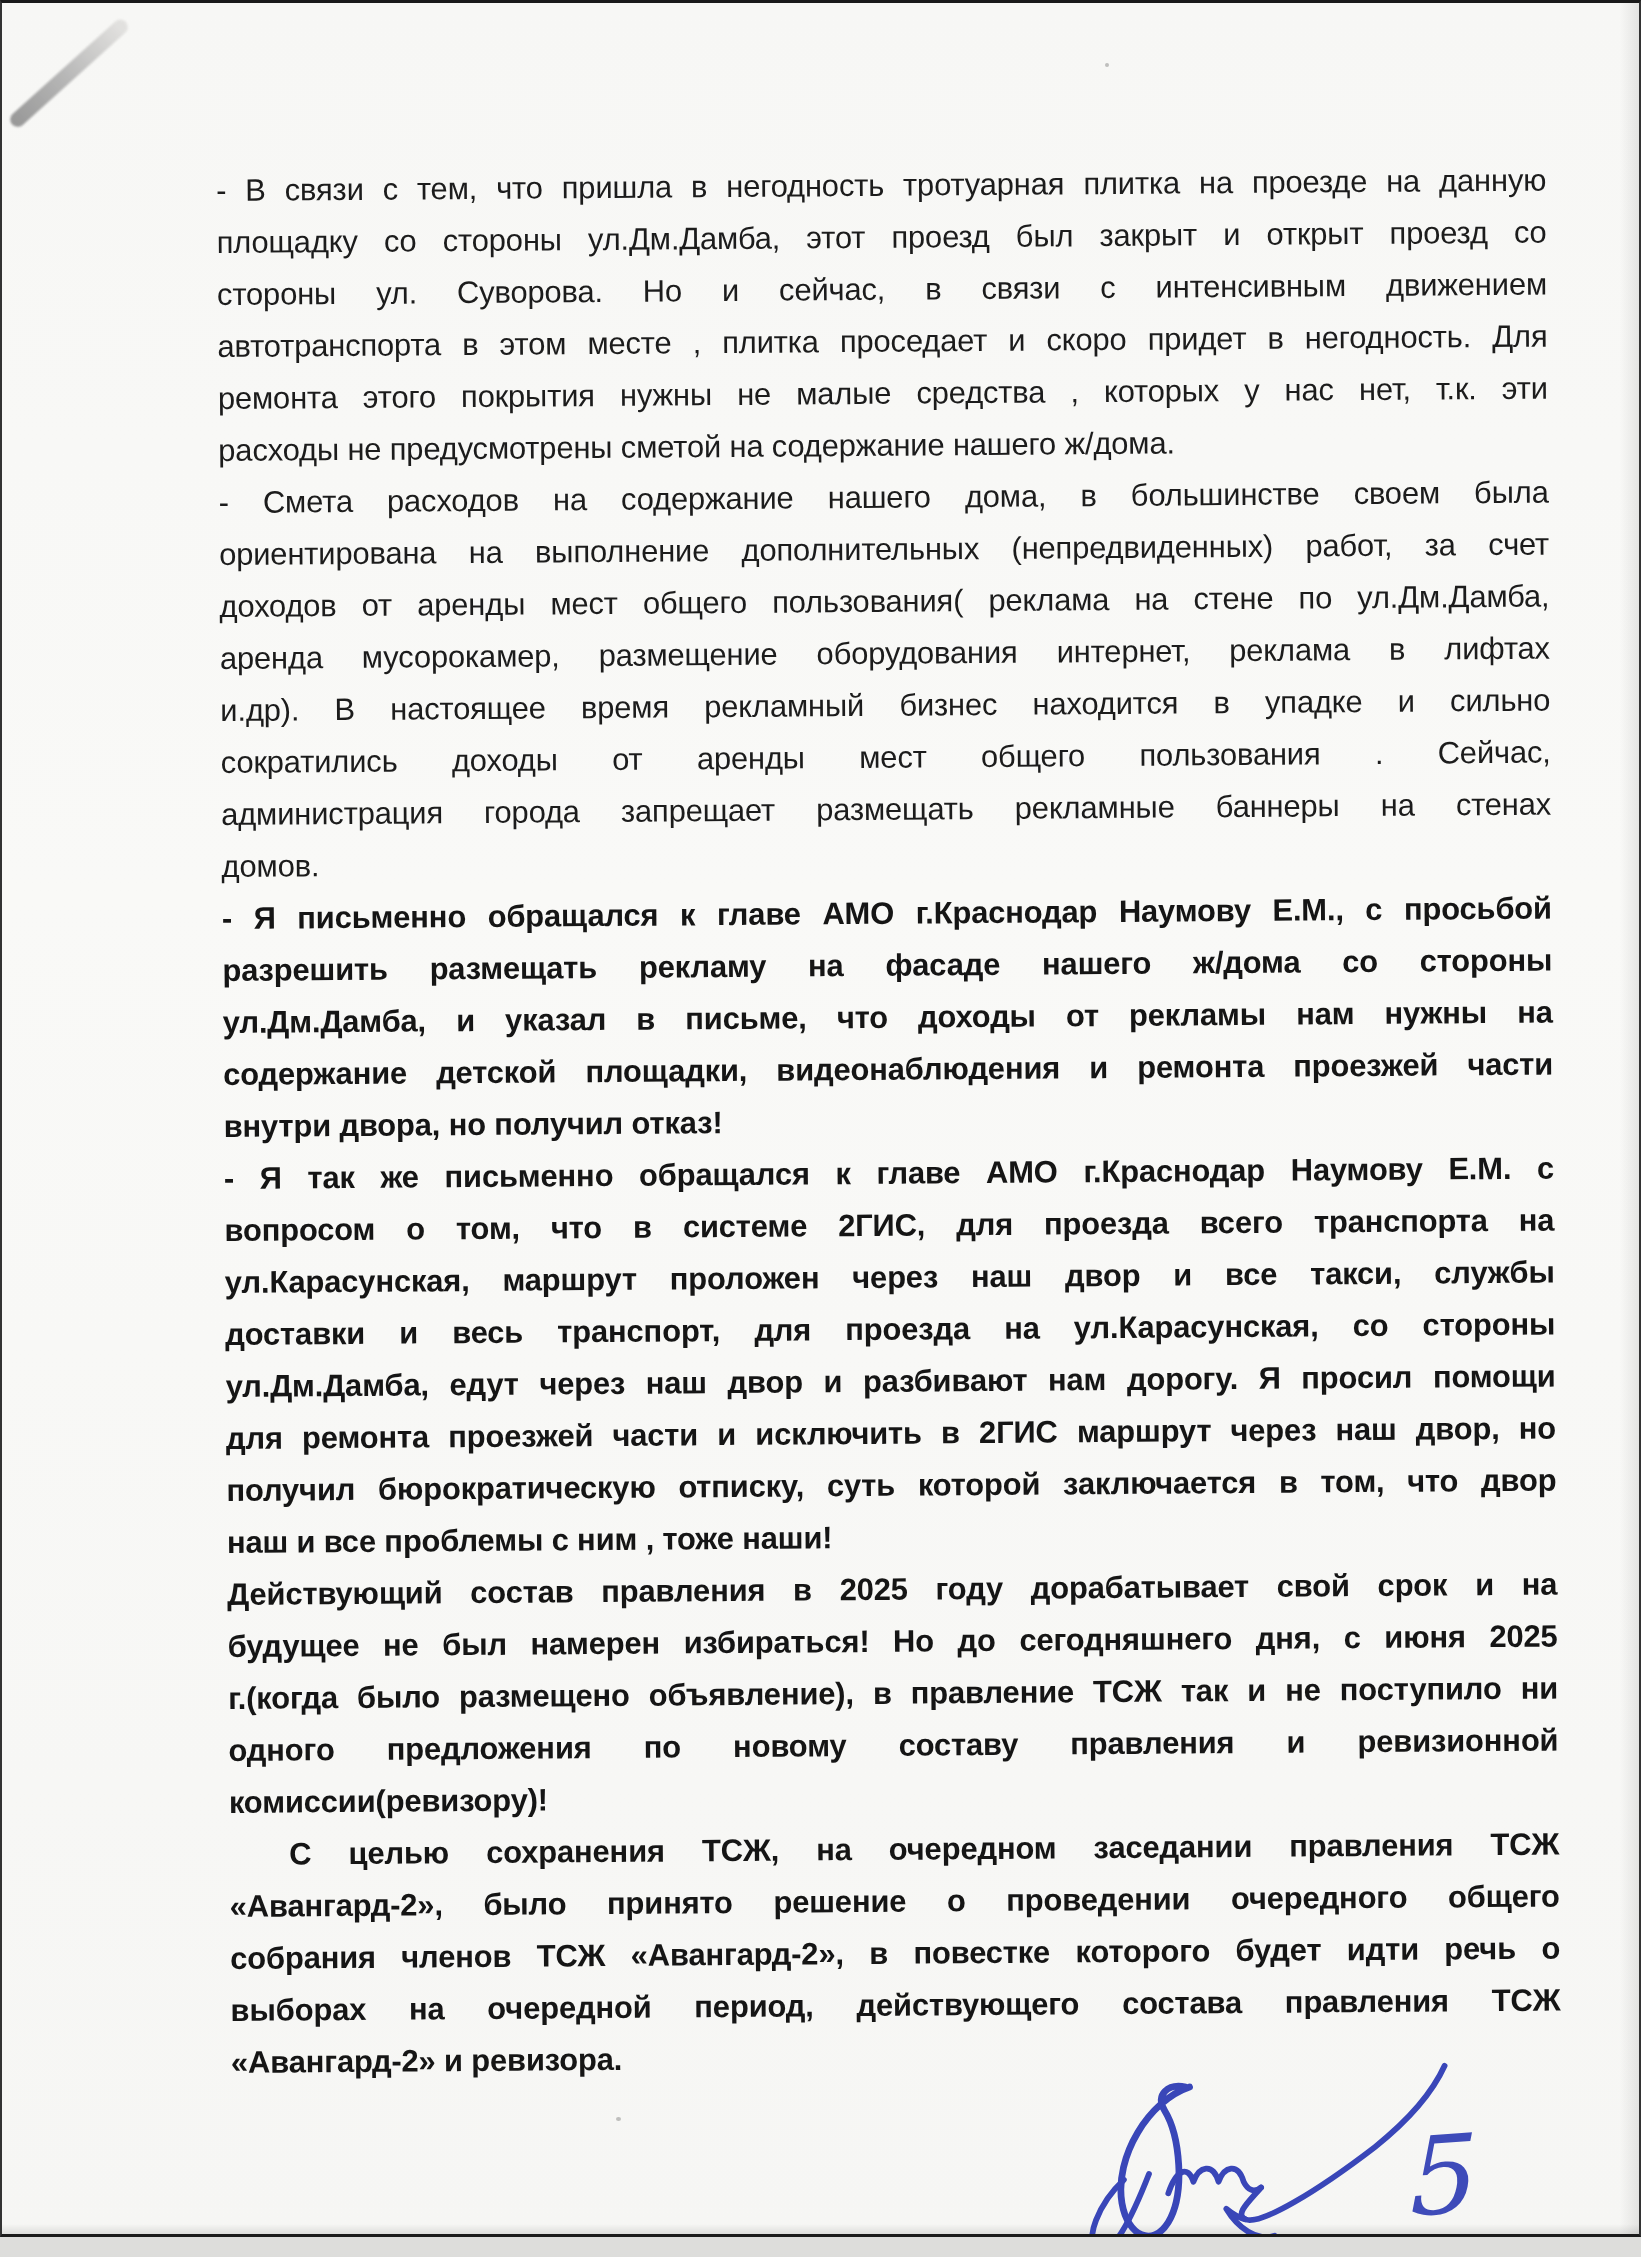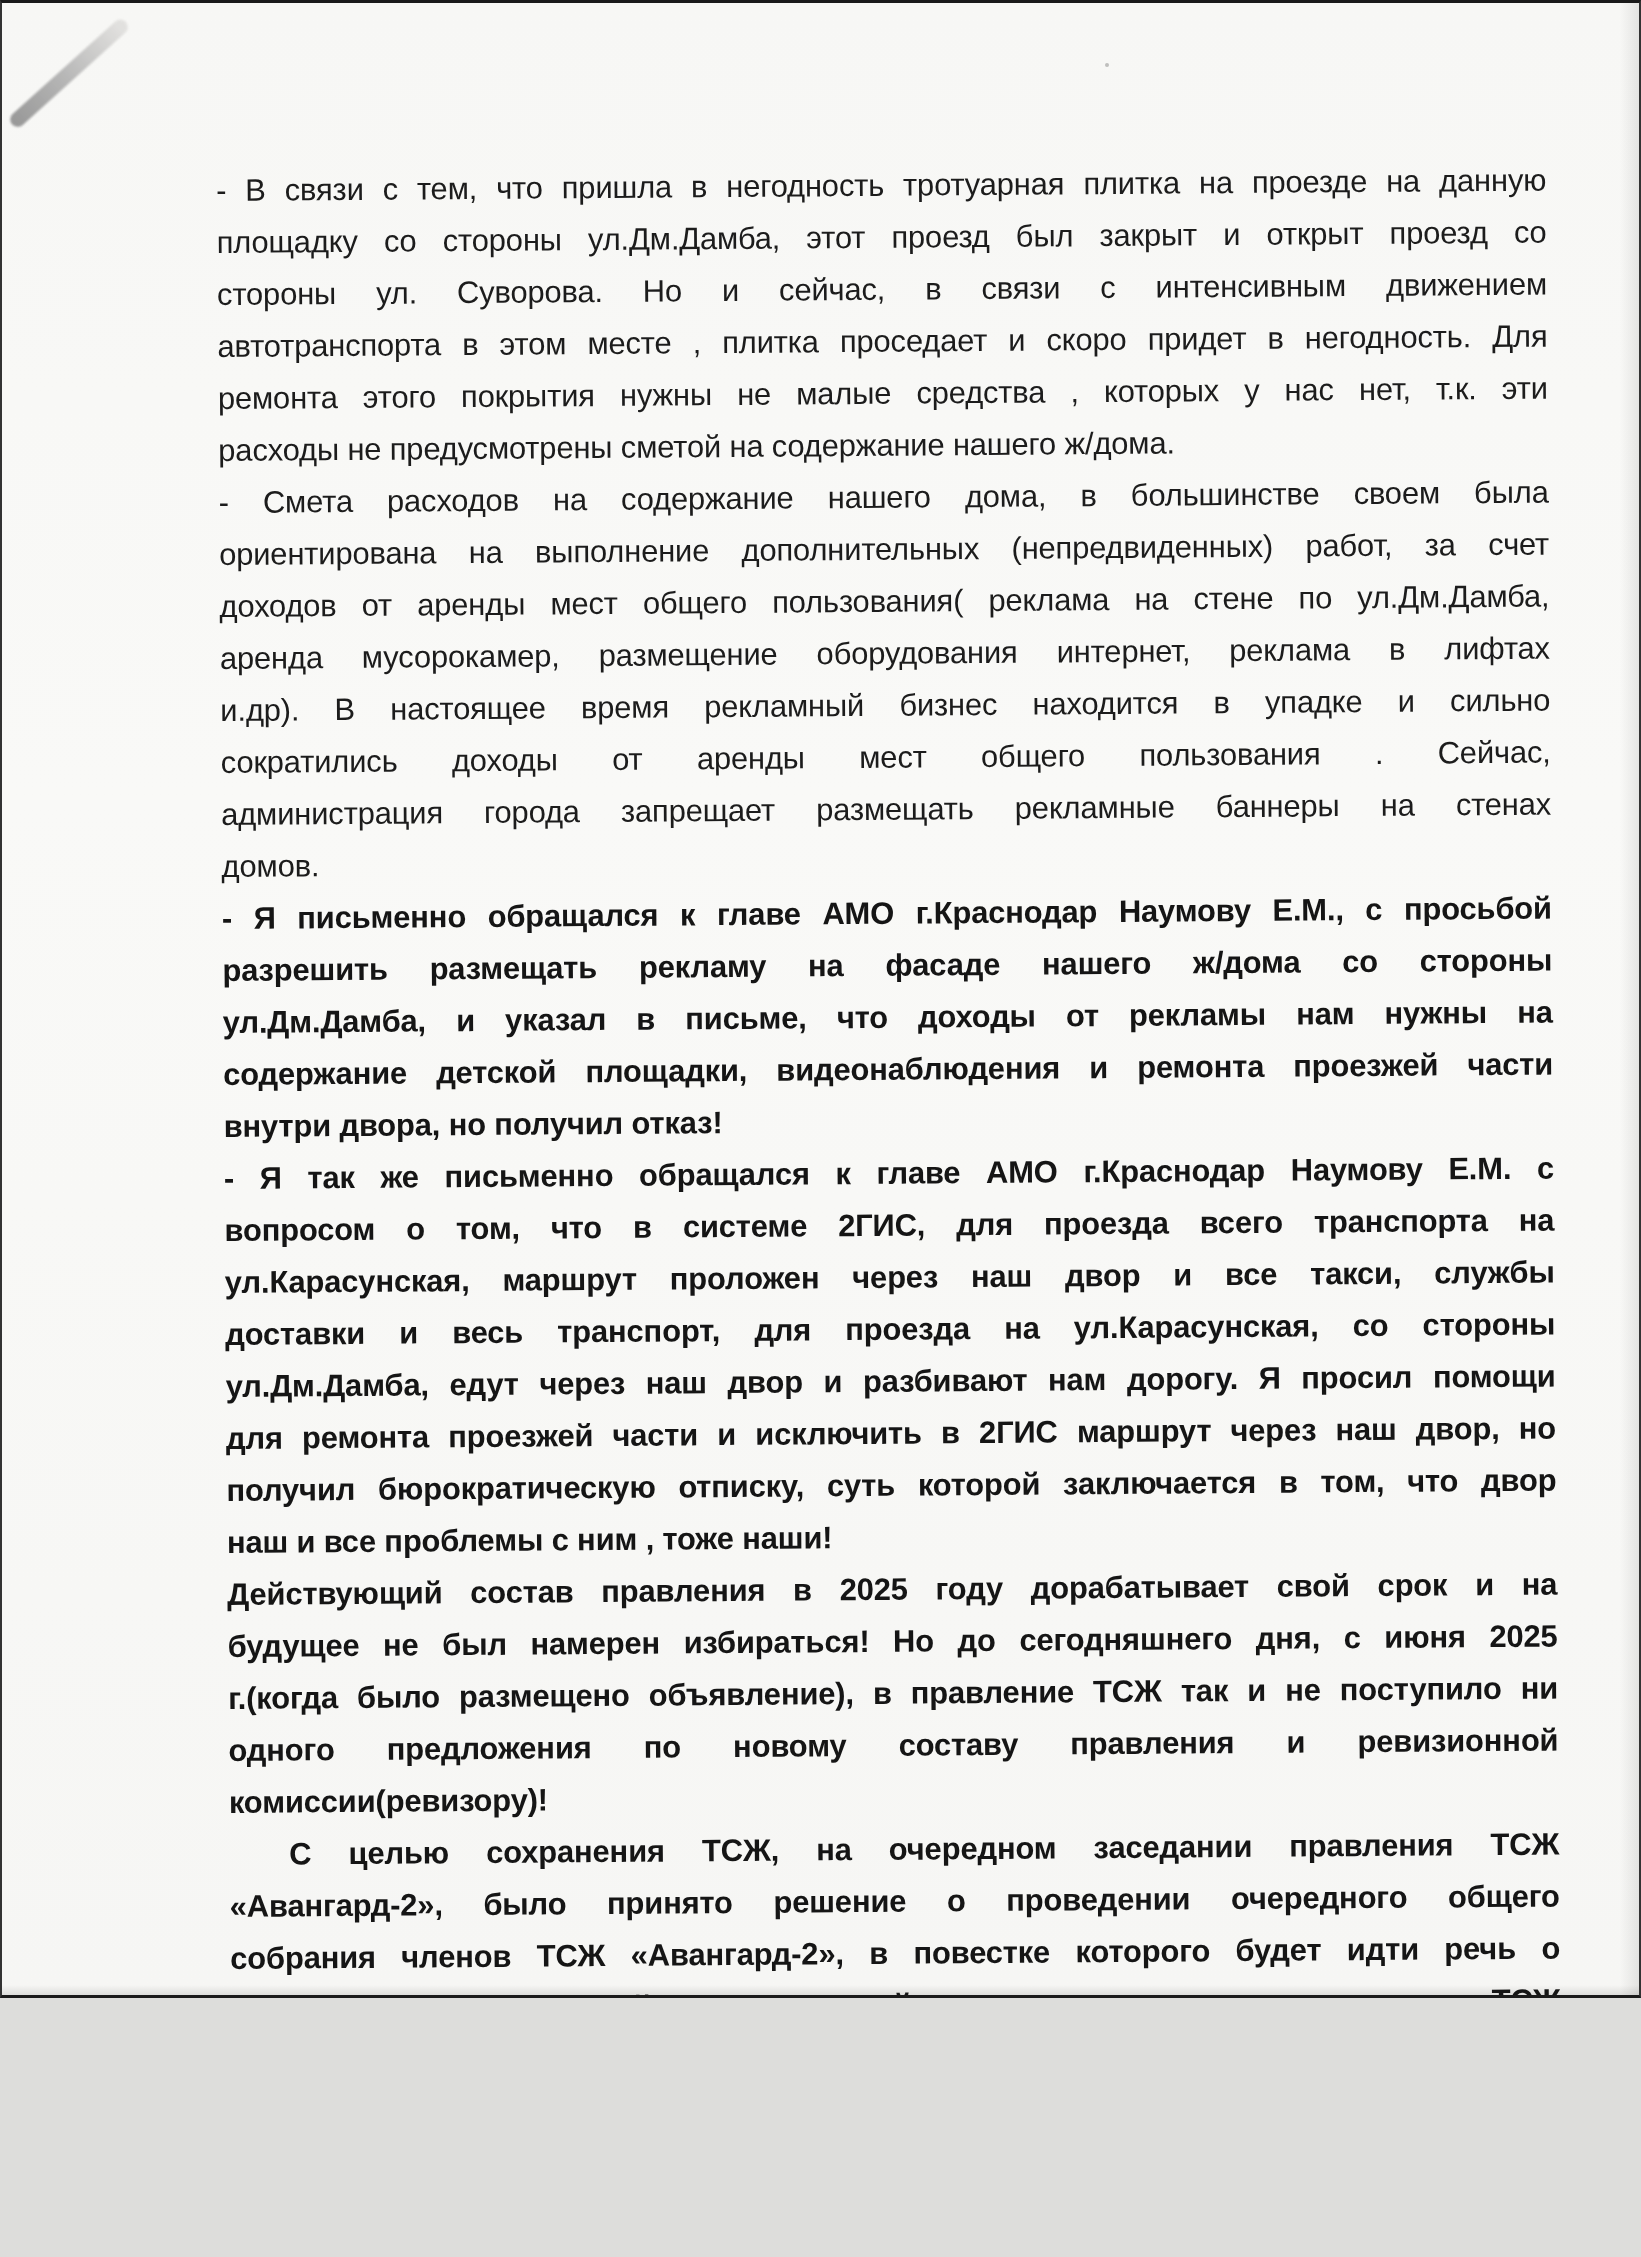--- a/index.html
+++ b/index.html
@@ -3,21 +3,21 @@
 <meta charset="utf-8">
 <style>
   html,body { margin:0; padding:0; }
   body {
     width:1641px; height:2257px;
     background:#dddddb;
     font-family:"Liberation Sans","DejaVu Sans",sans-serif;
   }
   .page {
     position:relative;
-    width:1641px; height:1998px;
+    width:1641px; height:2237px;
     box-sizing:border-box;
     background:#f8f8f6;
     background-image:linear-gradient(180deg,#f7f7f5 0%,#f9f9f7 40%,#f6f6f4 100%);
     border-top:3.9px solid #1a1a1a;
     border-bottom:3.9px solid #1a1a1a;
     border-left:2.9px solid #333;
     border-right:2.9px solid #333;
     overflow:hidden;
   }
   .scan-shade-right {

